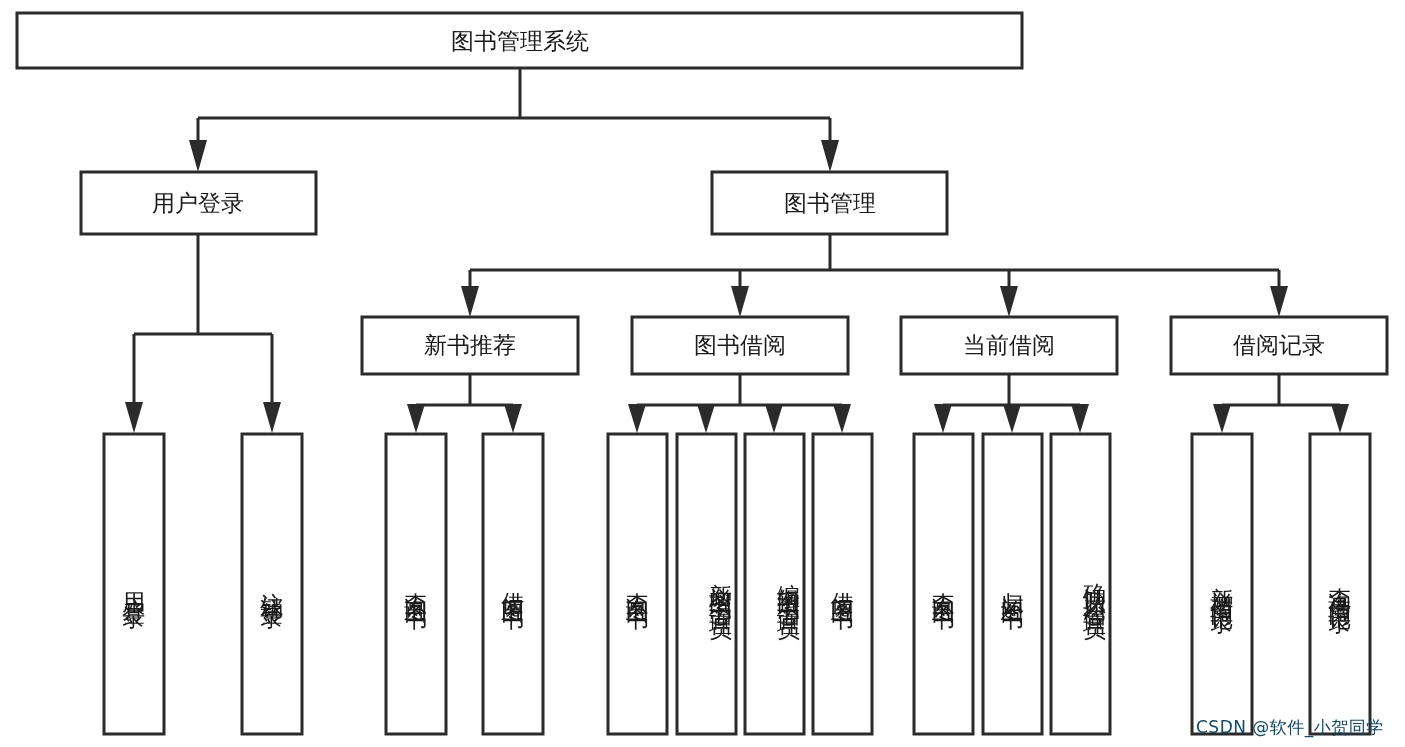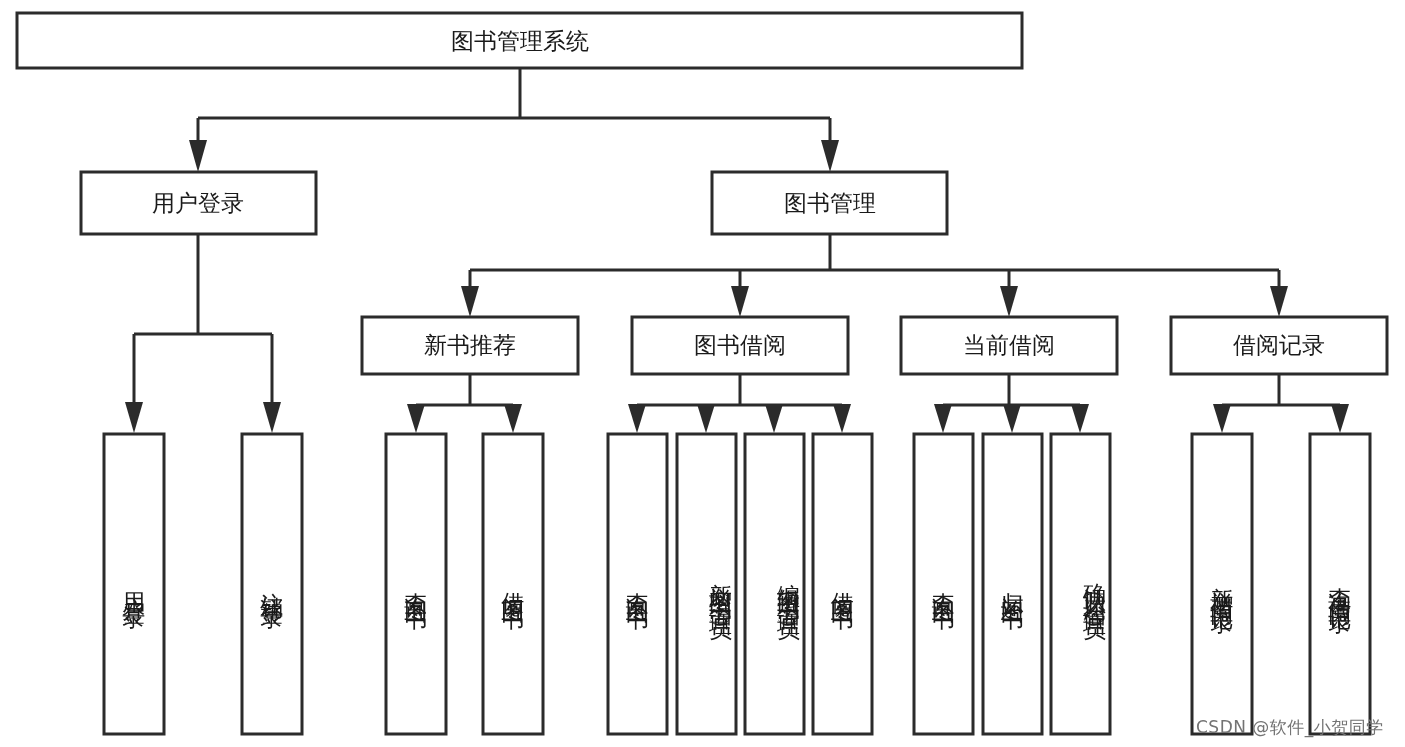--- a/index.html
+++ b/index.html
@@ -60,21 +60,21 @@
     text-align: center;
     white-space: nowrap;
     pointer-events: none;
   }
   .watermark {
     position: absolute;
     left: 1196px;
     top: 716px;
     font-family: "DejaVu Sans", "Liberation Sans", sans-serif;
     font-size: 17px;
-    color: #737373;
+    color: #0c4a6e;
     white-space: nowrap;
     letter-spacing: 0.5px;
   }
 </style>
 </head>
 <body>
 
 <div id="diagram-root">
 
   <svg id="flowchart" viewBox="0 0 1405 747" xmlns="http://www.w3.org/2000/svg">

